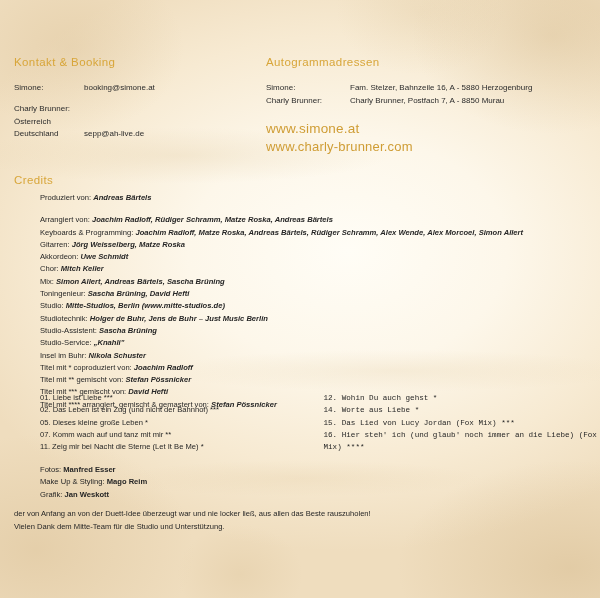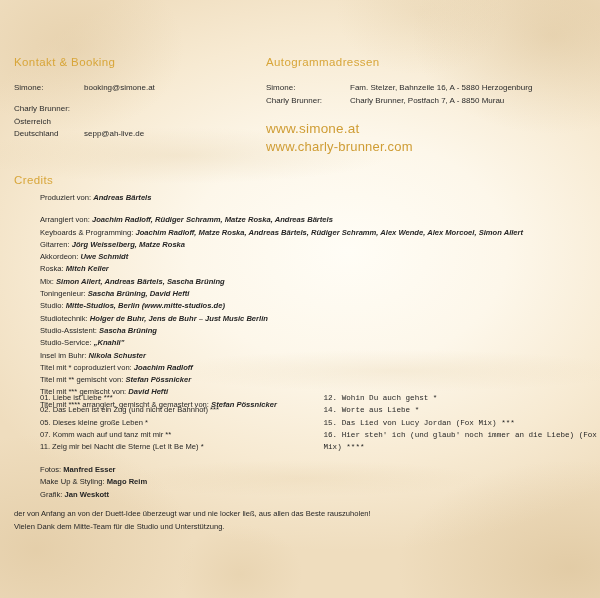--- a/index.html
+++ b/index.html
@@ -157,21 +157,21 @@
     <div class="credits-body">
       <div class="prod">
         <span>Produziert von:</span>
         <b>Andreas Bärtels</b>
       </div>
 
       <div class="cline"><span>Arrangiert von:</span> <b>Joachim Radloff, Rüdiger Schramm, Matze Roska, Andreas Bärtels</b></div>
       <div class="cline"><span>Keyboards &amp; Programming:</span> <b>Joachim Radloff, Matze Roska, Andreas Bärtels, Rüdiger Schramm, Alex Wende, Alex Morcoel, Simon Allert</b></div>
       <div class="cline"><span>Gitarren:</span> <b>Jörg Weisselberg, Matze Roska</b></div>
       <div class="cline"><span>Akkordeon:</span> <b>Uwe Schmidt</b></div>
-      <div class="cline"><span>Roska:</span> <b>Mitch Keller</b></div>
+      <div class="cline"><span>Chor:</span> <b>Mitch Keller</b></div>
       <div class="cline"><span>Mix:</span> <b>Simon Allert, Andreas Bärtels, Sascha Brüning</b></div>
       <div class="cline"><span>Toningenieur:</span> <b>Sascha Brüning, David Hefti</b></div>
       <div class="cline"><span>Studio:</span> <b>Mitte-Studios, Berlin (www.mitte-studios.de)</b></div>
       <div class="cline"><span>Studiotechnik:</span> <b>Holger de Buhr, Jens de Buhr – Just Music Berlin</b></div>
       <div class="cline"><span>Studio-Assistent:</span> <b>Sascha Brüning</b></div>
       <div class="cline"><span>Studio-Service:</span> <b>„Knahli"</b></div>
       <div class="cline"><span>Insel im Buhr:</span> <b>Nikola Schuster</b></div>
       <div class="cline"><span>Titel mit * coproduziert von:</span> <b>Joachim Radloff</b></div>
       <div class="cline"><span>Titel mit ** gemischt von:</span> <b>Stefan Pössnicker</b></div>
       <div class="cline"><span>Titel mit *** gemischt von:</span> <b>David Hefti</b></div>

